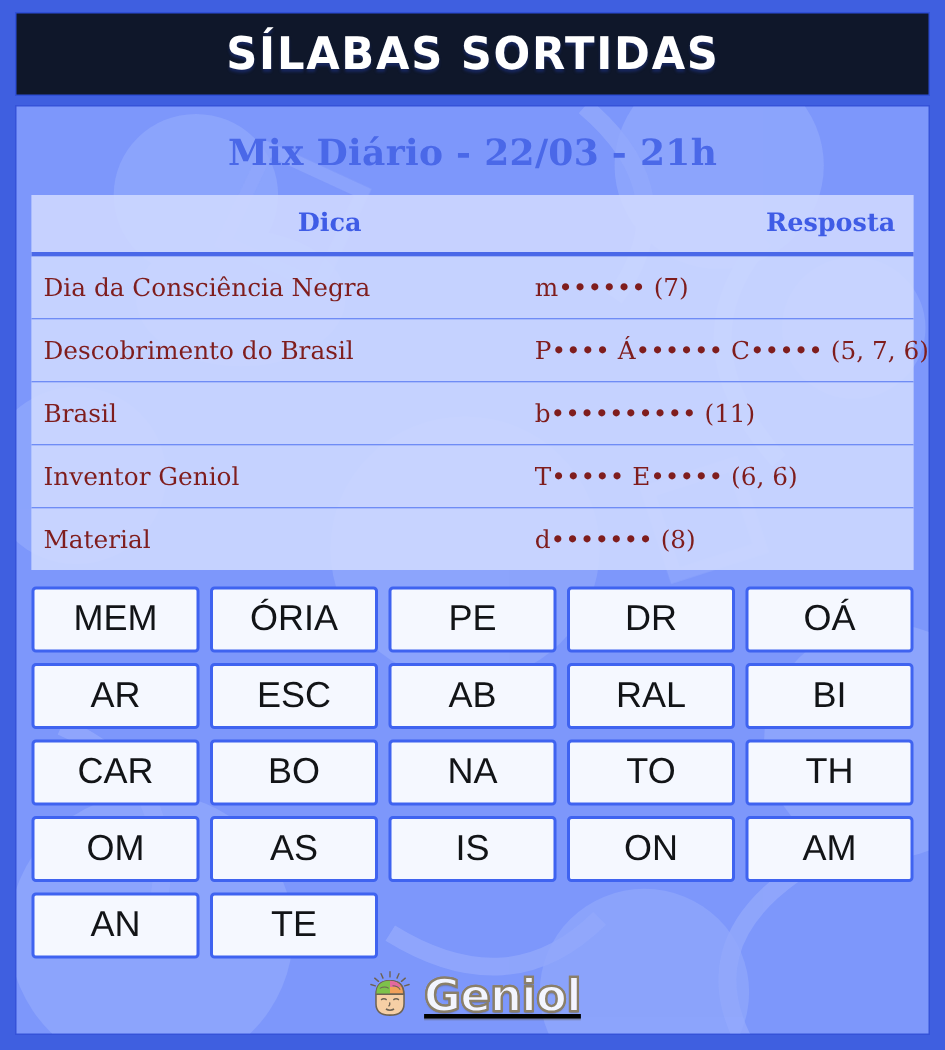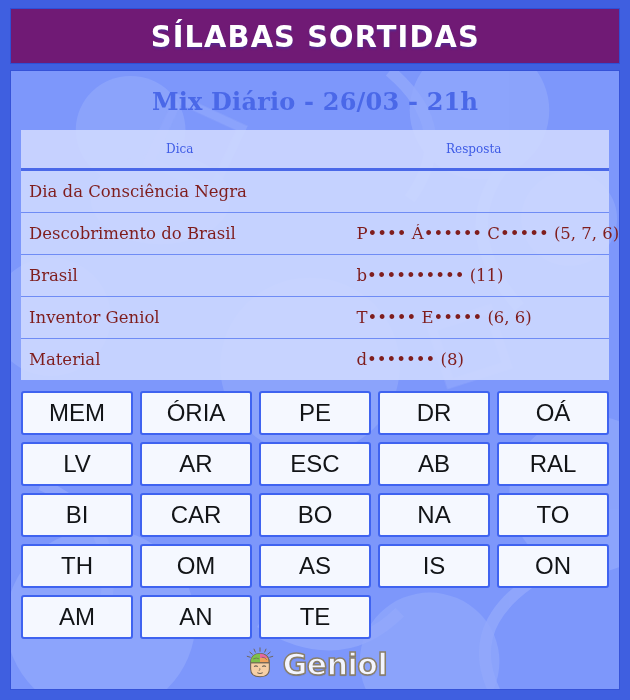--- a/index.html
+++ b/index.html
@@ -23,21 +23,21 @@
     background: #3f5fe0;
     padding: 8px 10px 10px 10px;
     display: flex;
     flex-direction: column;
   }
 
   
   .titlebar {
     height: 56px;
     flex: 0 0 56px;
-    background: #701a75;
+    background: #0f172a;
     border: 1px solid #2f4fd6;
     box-sizing: border-box;
     display: flex;
     align-items: center;
     justify-content: center;
     position: relative;
     z-index: 4;
   }
   .titlebar-text {
     color: #ffffff;
@@ -98,23 +98,24 @@
   }
   .thead {
     display: flex;
     height: 38px;
     align-items: center;
     border-bottom: 3px solid #4a68e8;
     background: rgba(205,215,255,0.55);
   }
   .th {
     color: #3f5ce6;
-    font-weight: normal;
-    font-size: 12px;
+    font-weight: bold;
+    font-size: 17px;
     text-align: center;
+    margin-left: 40px;
   }
   .col-clue  { flex: 0 0 54%; }
   .col-answer{ flex: 0 0 46%; }
 
   .trow {
     display: flex;
     align-items: center;
     height: 41px;
     border-bottom: 1px solid #6f8cf5;
     background: rgba(203,214,255,0.62);
@@ -153,20 +154,21 @@
   }
 
   
   .footer {
     margin-top: auto;
     height: 62px;
     display: flex;
     align-items: center;
     justify-content: center;
     gap: 6px;
+    text-decoration: underline;
   }
   .logo-mark { width: 34px; height: 34px; display:block; }
   .logo-word {
     font-family: "DejaVu Sans", sans-serif;
     font-size: 30px;
     font-weight: bold;
     color: #f3f5ff;
     letter-spacing: -0.5px;
     -webkit-text-stroke: 1.5px #8a7f6a;
     text-shadow: 0 1px 1px rgba(90,80,60,0.45);
@@ -205,30 +207,31 @@
         </g>
         <g fill="none" stroke="#90a7fc" stroke-width="9" opacity="0.75">
           <rect x="150" y="40" width="70" height="70" transform="rotate(25 185 75)"></rect>
           <rect x="430" y="250" width="60" height="60" transform="rotate(-18 460 280)"></rect>
         </g>
       </svg>
     </div>
 
     <div class="board-inner">
 
-      <div class="subtitle">Mix Diário - 26/03 - 21h</div>
+      <div class="subtitle">Mix Diário - 22/03 - 21h</div>
 
       <div class="table">
         <div class="thead">
           <div class="th col-clue">Dica</div>
           <div class="th col-answer">Resposta</div>
         </div>
         <div>
           <div class="trow">
             <div class="td clue">Dia da Consciência Negra</div>
+            <div class="td answer">m•••••• (7)</div>
           </div>
           <div class="trow">
             <div class="td clue">Descobrimento do Brasil</div>
             <div class="td answer">P•••• Á•••••• C••••• (5, 7, 6)</div>
           </div>
           <div class="trow">
             <div class="td clue">Brasil</div>
             <div class="td answer">b•••••••••• (11)</div>
           </div>
           <div class="trow">
@@ -241,21 +244,20 @@
           </div>
         </div>
       </div>
 
       <div class="tiles">
         <div class="tile">MEM</div>
         <div class="tile">ÓRIA</div>
         <div class="tile">PE</div>
         <div class="tile">DR</div>
         <div class="tile">OÁ</div>
-        <div class="tile">LV</div>
         <div class="tile">AR</div>
         <div class="tile">ESC</div>
         <div class="tile">AB</div>
         <div class="tile">RAL</div>
         <div class="tile">BI</div>
         <div class="tile">CAR</div>
         <div class="tile">BO</div>
         <div class="tile">NA</div>
         <div class="tile">TO</div>
         <div class="tile">TH</div>

